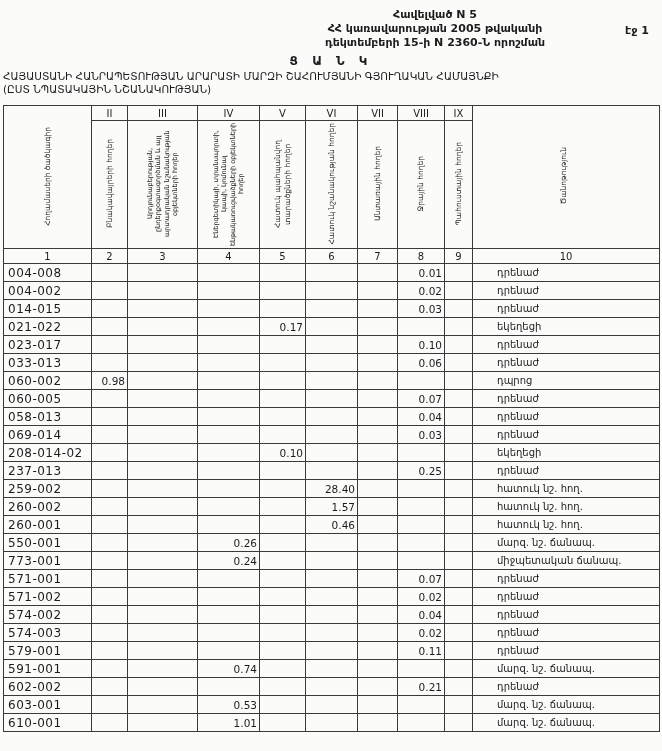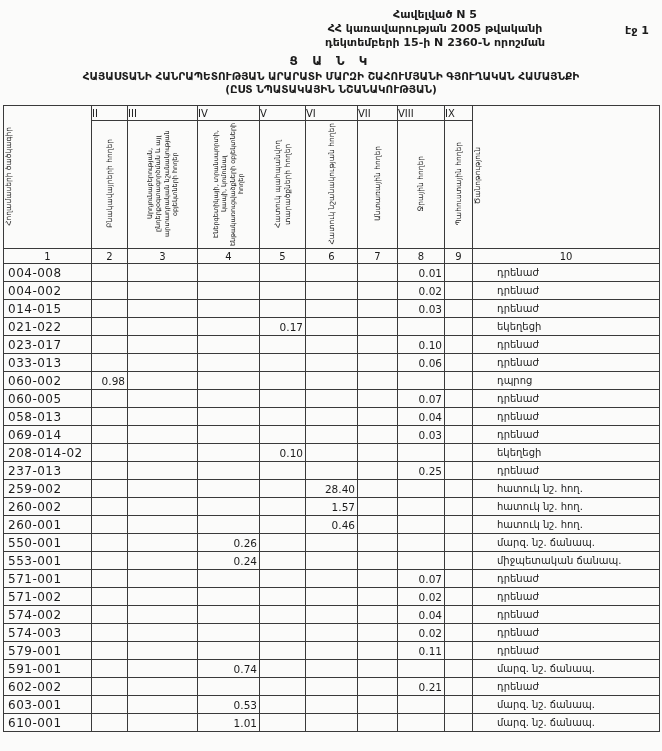--- a/index.html
+++ b/index.html
@@ -14,27 +14,27 @@
 
   
   .top-row { position:relative; height:46px; }
   .appendix {
     margin-left:262px; width:340px;
     text-align:center; font-weight:bold; font-size:11px; line-height:1.25;
   }
   .page-num { position:absolute; top:16px; right:10px; font-weight:bold; font-size:11px; }
 
   .doc-title { text-align:center; font-weight:bold; font-size:12px; letter-spacing:5px; }
-  .subtitle  { text-align:center; font-weight:bold; font-size:10.5px; line-height:1.24; margin-top:2px; }
+  .subtitle  { font-weight:normal; font-size:10.5px; line-height:1.24; margin-top:2px; }
 
   
   table { border-collapse:collapse; table-layout:fixed; width:656px; margin-top:9px; }
   td { border:1px solid #3a3a3a; font-size:10px; overflow:hidden; vertical-align:middle; }
 
-  .roman-row td { height:15px; text-align:left; font-size:10px; }
+  .roman-row td { height:15px; text-align:center; font-size:10px; }
   .label-row td { height:128px; text-align:center; }
   .num-row td   { height:15px; text-align:center; font-size:10px; }
 
   .vlabel {
     writing-mode: vertical-rl;
     transform: rotate(180deg);
     font-size:7.5px; line-height:1.3;
     max-height:124px; margin:0 auto; display:inline-block;
   }
   .vlabel.tall { max-height:140px; }
@@ -314,21 +314,21 @@
           <td class="val"></td>
           <td class="val">0.26</td>
           <td class="val"></td>
           <td class="val"></td>
           <td class="val"></td>
           <td class="val"></td>
           <td class="val"></td>
           <td class="note">մարզ. նշ. ճանապ.</td>
         </tr>
         <tr class="data-row">
-          <td class="code">553-001</td>
+          <td class="code">773-001</td>
           <td class="val"></td>
           <td class="val"></td>
           <td class="val">0.24</td>
           <td class="val"></td>
           <td class="val"></td>
           <td class="val"></td>
           <td class="val"></td>
           <td class="val"></td>
           <td class="note">միջպետական ճանապ.</td>
         </tr>

